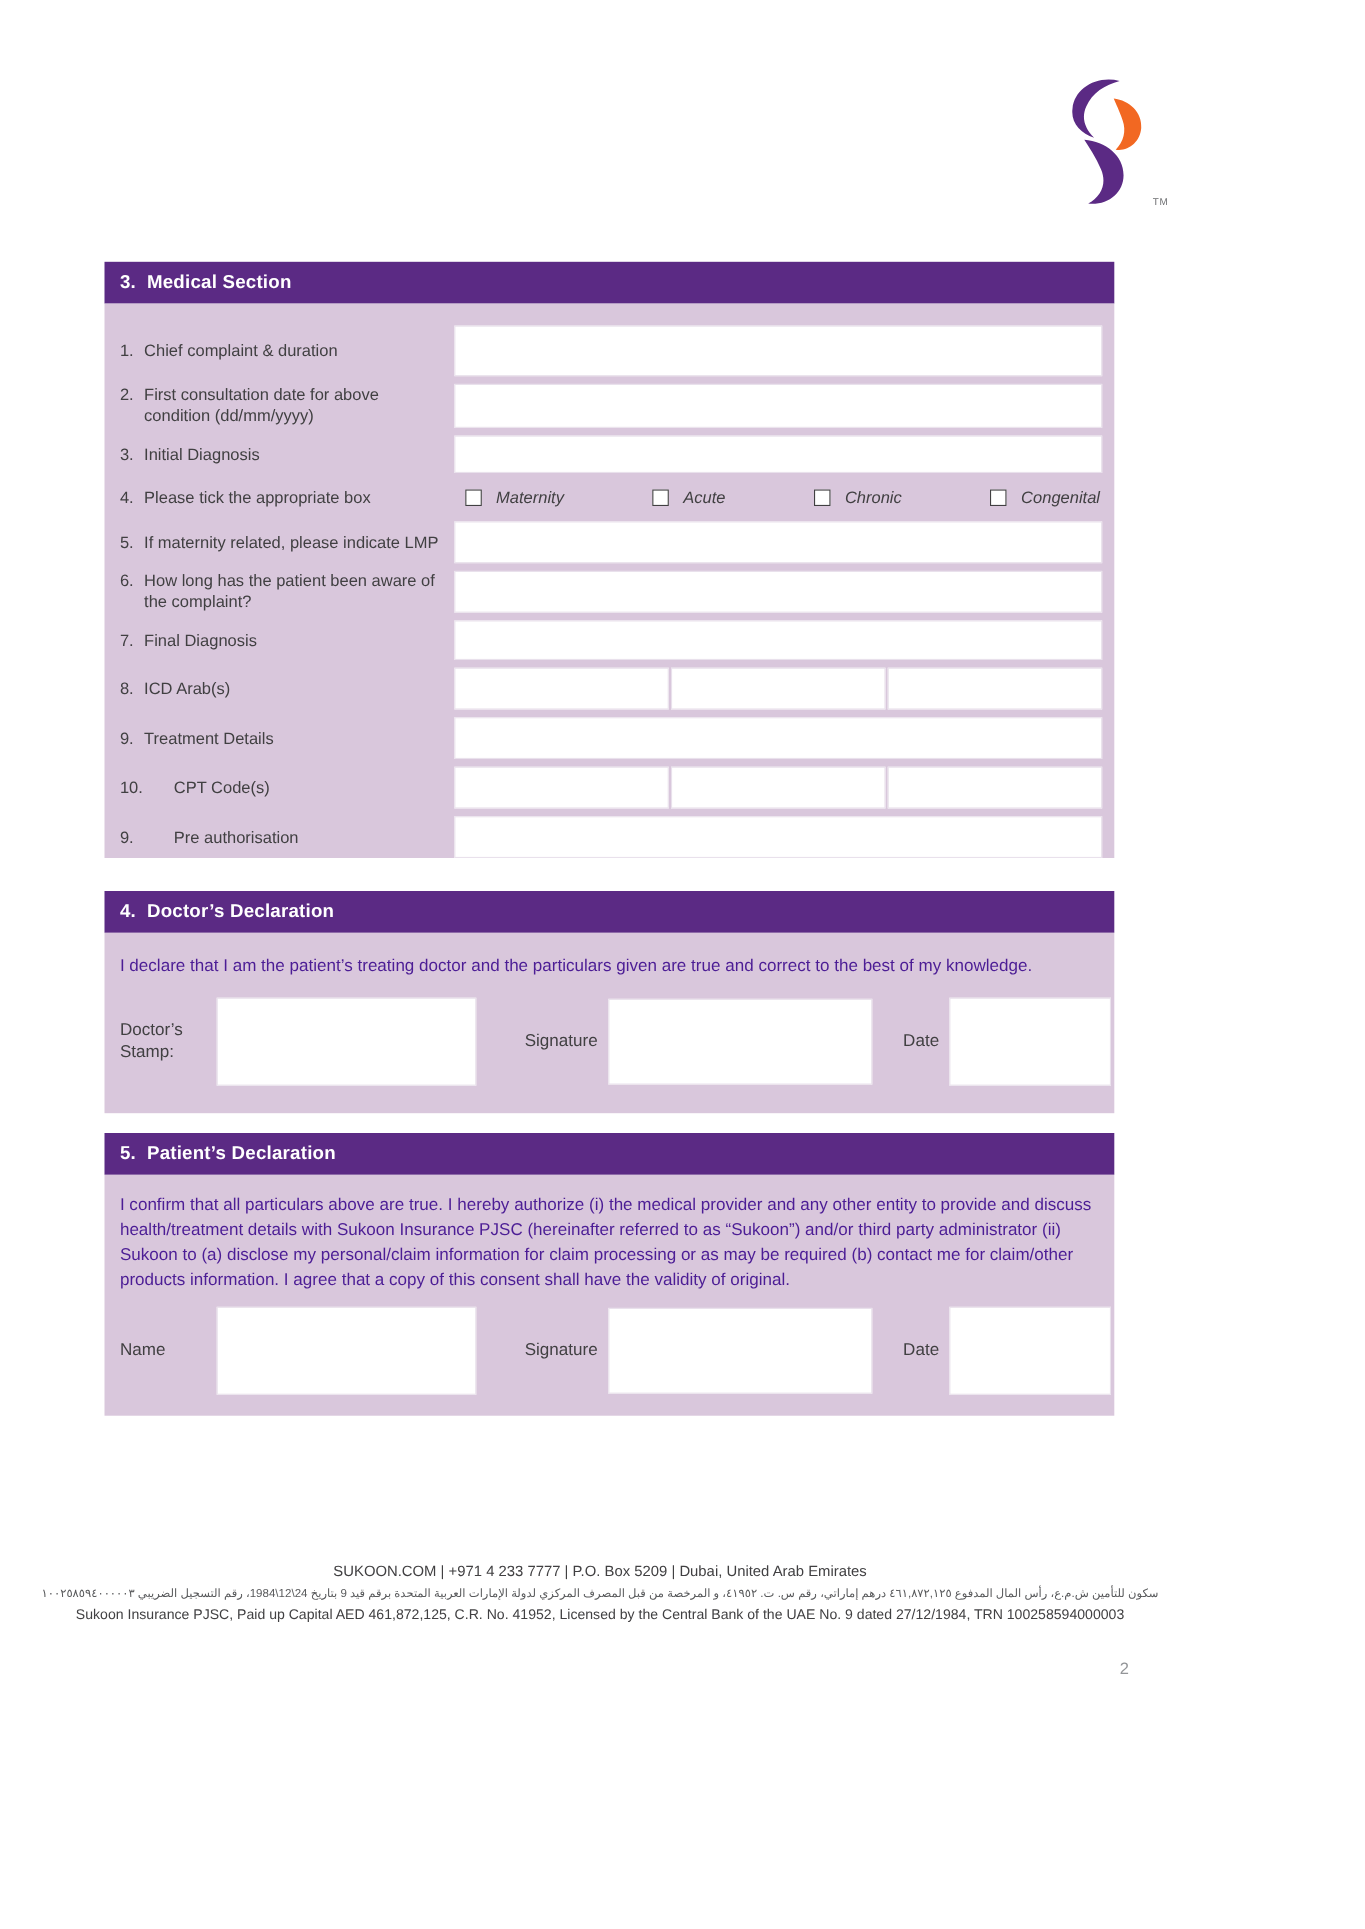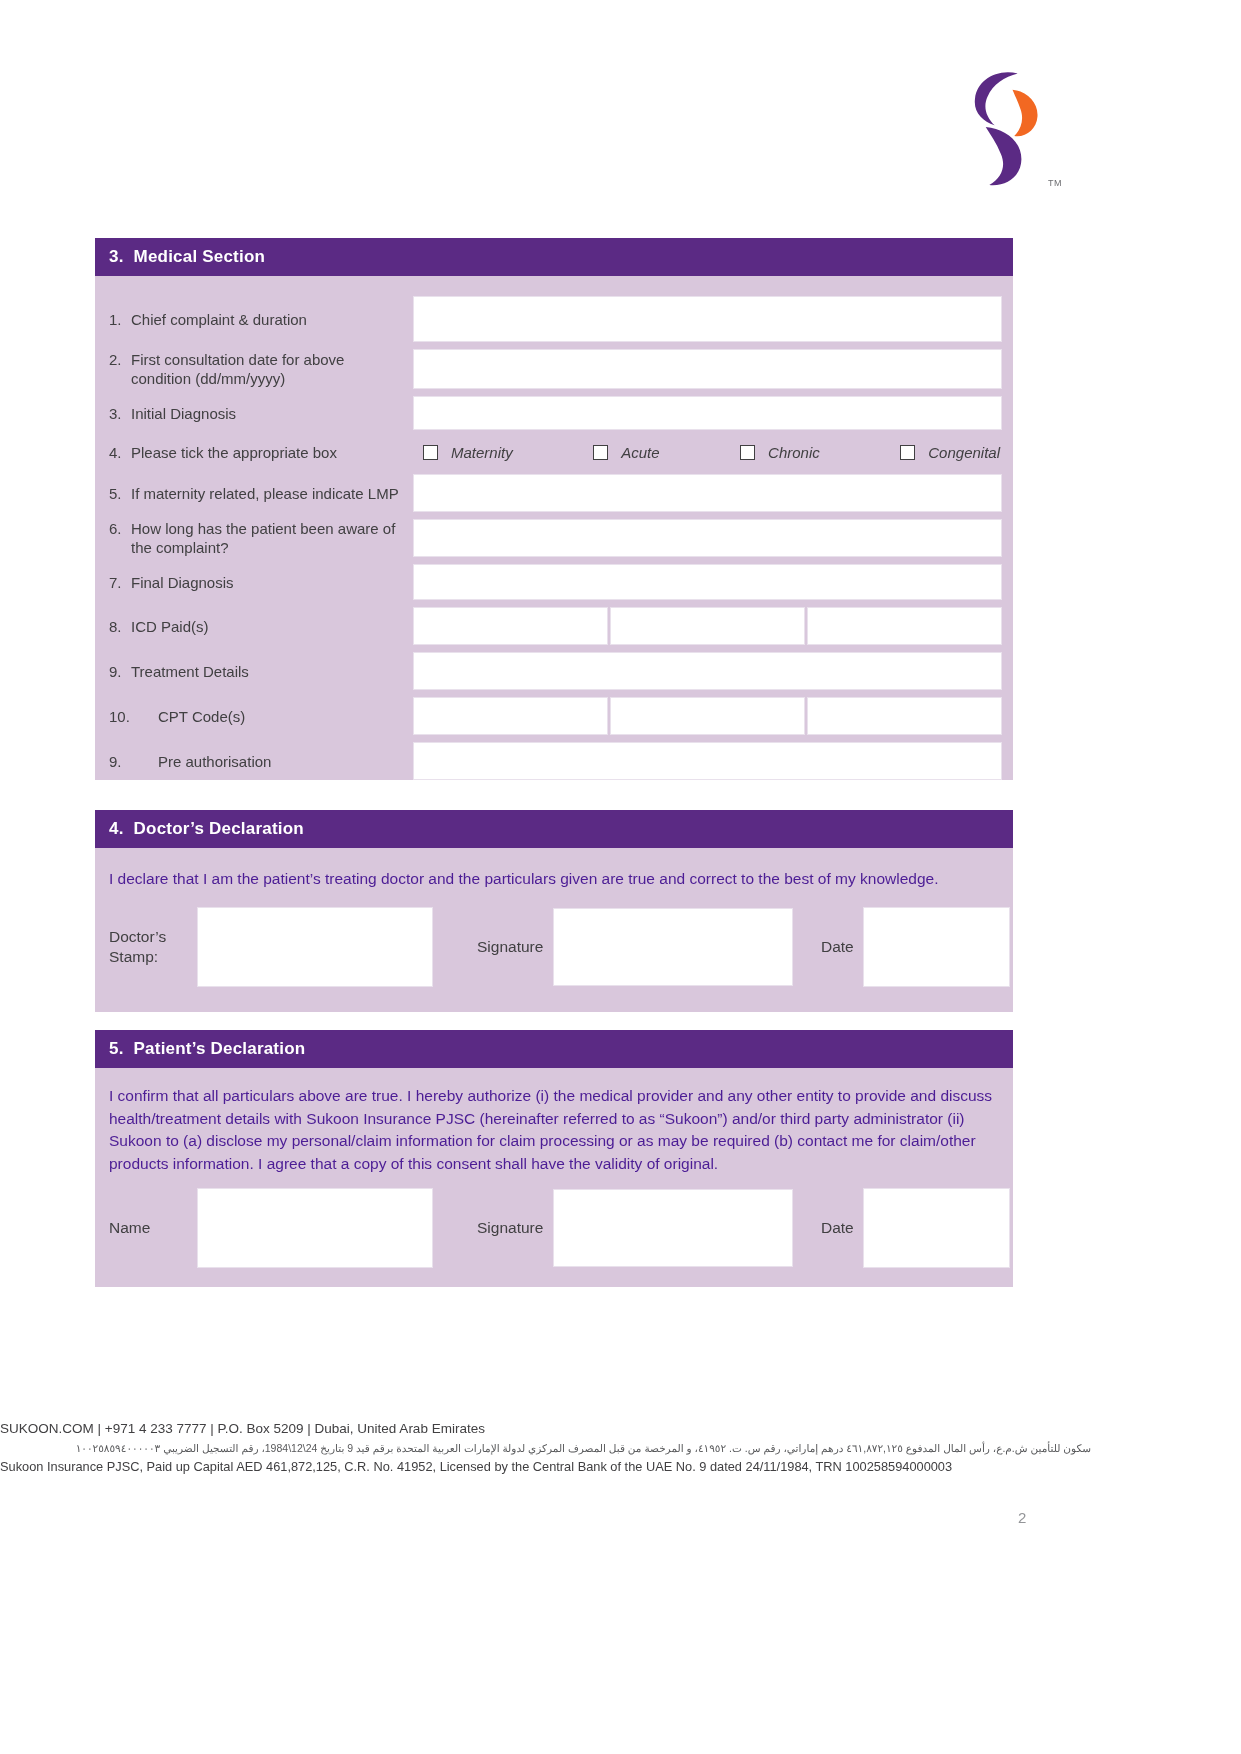--- a/index.html
+++ b/index.html
@@ -53,21 +53,21 @@
   .slabel { font-size:15.5px; color:#414042; line-height:20px; }
   .stamp-label { width:88px; flex:none; }
   .bigbox { background:#ffffff; border:1px solid #e9e1ec; }
   .stamp-box { width:236px; height:80px; flex:none; }
   .sig-label { margin-left:44px; width:76px; flex:none; }
   .sig-box { width:240px; height:78px; flex:none; }
   .date-label { margin-left:28px; width:42px; flex:none; }
   .date-box { width:147px; height:80px; flex:none; }
 
   
-  .footer { position:absolute; left:0; top:1421px; width:100%; color:#414042; }
+  .footer { position:absolute; left:0; top:1421px; width:100%; text-align:center; color:#414042; }
   .f1 { font-size:13.5px; }
   .f2 { font-size:10.5px; margin-top:6px; color:#58595b; direction:rtl; }
   .f3 { font-size:12.8px; margin-top:5px; }
   .pagenum { position:absolute; left:1018px; top:1509px; font-size:15px; color:#939598; }
 </style>
 </head>
 <body>
 
 <div class="page">
 
@@ -168,21 +168,21 @@
           <span class="lbl">Final Diagnosis</span>
         </div>
         <div class="fctrl">
             <div class="input h36"></div>
           </div>
       </div>
 
       <div class="frow">
         <div class="flabel">
           <span class="num">8.</span>
-          <span class="lbl">ICD Paid(s)</span>
+          <span class="lbl">ICD Arab(s)</span>
         </div>
         <div class="fctrl triple">
           <div class="input"></div>
           <div class="input"></div>
           <div class="input"></div>
         </div>
       </div>
 
       <div class="frow">
         <div class="flabel">
@@ -251,17 +251,17 @@
         <div class="bigbox sig-box"></div>
         <div class="slabel date-label">Date</div>
         <div class="bigbox date-box"></div>
       </div>
     </div>
   </section>
 
   <div class="footer">
     <div class="f1">SUKOON.COM | +971 4 233 7777 | P.O. Box 5209 | Dubai, United Arab Emirates</div>
     <div class="f2">سكون للتأمين ش.م.ع، رأس المال المدفوع ٤٦١,٨٧٢,١٢٥ درهم إماراتي، رقم س. ت. ٤١٩٥٢، و المرخصة من قبل المصرف المركزي لدولة الإمارات العربية المتحدة برقم قيد 9 بتاريخ 24\12\1984، رقم التسجيل الضريبي ١٠٠٢٥٨٥٩٤٠٠٠٠٠٣</div>
-    <div class="f3">Sukoon Insurance PJSC, Paid up Capital AED 461,872,125, C.R. No. 41952, Licensed by the Central Bank of the UAE No. 9 dated 24/11/1984, TRN 100258594000003</div>
+    <div class="f3">Sukoon Insurance PJSC, Paid up Capital AED 461,872,125, C.R. No. 41952, Licensed by the Central Bank of the UAE No. 9 dated 27/12/1984, TRN 100258594000003</div>
   </div>
   <div class="pagenum">2</div>
 
 </div>
 
 </body></html>

